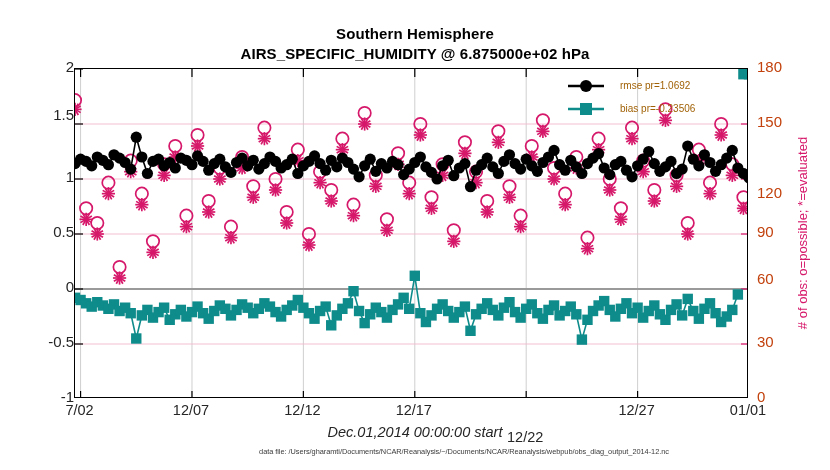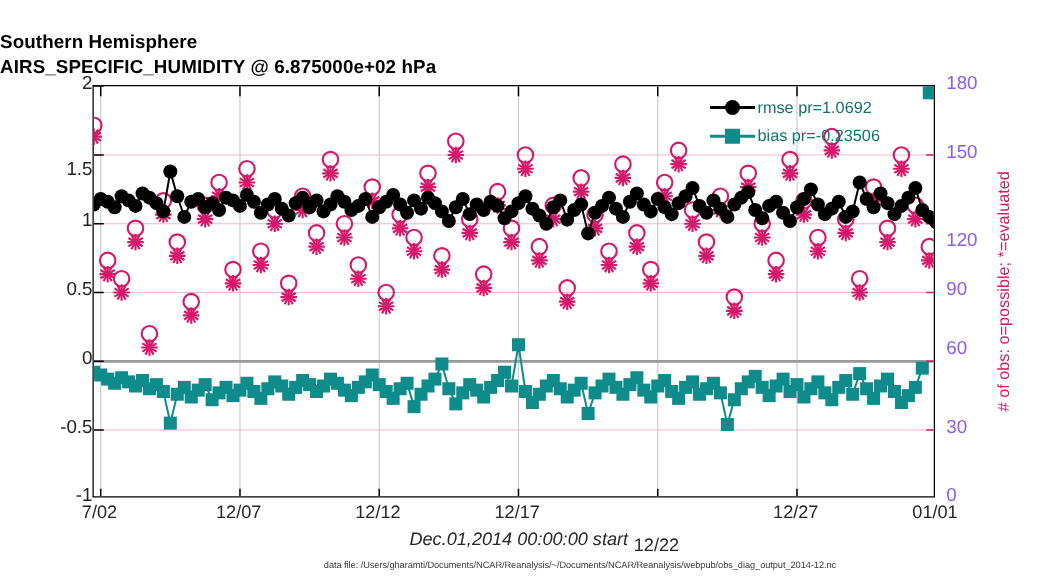--- a/index.html
+++ b/index.html
@@ -1,71 +1,71 @@
 <!DOCTYPE html>
 <html><head>
 <meta charset="utf-8">
 <style>
   html,body{margin:0;padding:0;background:#ffffff;}
   body{width:830px;height:470px;overflow:hidden;
        font-family:"Liberation Sans",sans-serif;color:#000;}
   #root{position:relative;width:830px;height:470px;}
 
-  .title-block{position:absolute;left:0;top:24px;width:830px;}
+  .title-block{position:absolute;left:0;top:24px;width:830px;text-align:center;}
   .title-line{font-size:15px;font-weight:bold;letter-spacing:.1px;line-height:20px;}
 
   
   #plot{position:absolute;left:74px;top:68px;width:674px;height:330px;
         border:1.4px solid #000;box-sizing:border-box;background:#fff;}
   #canvasWrap{position:absolute;left:0;top:0;width:100%;height:100%;overflow:hidden;}
   svg.layer{position:absolute;left:0;top:0;width:674px;height:330px;overflow:visible;}
 
   
   .ylabel-left{position:absolute;left:-17px;top:68px;width:330px;height:22px;
       transform-origin:0 0;transform:rotate(-90deg) translate(-330px,0);
       text-align:center;font-size:14.5px;color:#262626;}
   .ytick-left{position:absolute;right:756px;width:60px;text-align:right;
       font-size:15px;color:#262626;line-height:14px;}
 
   
   .ylabel-right{position:absolute;left:795px;top:68px;width:330px;height:22px;
       transform-origin:0 0;transform:rotate(-90deg) translate(-330px,0);
       text-align:center;font-size:13px;color:#D6186A;}
   .ytick-right{position:absolute;left:757px;width:50px;text-align:left;
-      font-size:15px;color:#8b5cf6;line-height:14px;}
+      font-size:15px;color:#c2410c;line-height:14px;}
 
   
   .xtick{position:absolute;top:402px;width:80px;text-align:center;
       font-size:14.5px;color:#262626;}
   .xlabel{position:absolute;left:0;top:424px;width:830px;text-align:center;
       font-size:14.5px;color:#262626;font-style:italic;}
   .footer{position:absolute;left:17px;top:447px;width:830px;text-align:center;
       font-size:7.4px;color:#3a3a3a;letter-spacing:-.05px;margin-left:32px;}
 
   
   #legend{position:absolute;left:566px;top:74px;width:176px;}
   .legrow{display:flex;align-items:center;height:23px;}
-  .legrow .lgtxt{font-size:13px;color:#0f766e;margin-left:0;white-space:nowrap;}
+  .legrow .lgtxt{font-size:10px;color:#a16207;margin-left:14px;white-space:nowrap;}
 </style>
 </head>
 <body>
 
 <div id="root">
 
   <div class="title-block">
     <div class="title-line">Southern Hemisphere</div>
     <div class="title-line">AIRS_SPECIFIC_HUMIDITY @ 6.875000e+02 hPa</div>
   </div>
 
   <div class="ylabel-left">rmse and bias (model - observation)</div>
   <div class="ylabel-right"># of obs: o=possible; *=evaluated</div>
 
   <div id="ylabels-left">
       <div class="ytick-left" style="top: 60px;">2</div>
-      <div class="ytick-left" style="top: 129px;">1.5</div>
+      <div class="ytick-left" style="top: 108px;">1.5</div>
       <div class="ytick-left" style="top: 170px;">1</div>
       <div class="ytick-left" style="top: 225px;">0.5</div>
       <div class="ytick-left" style="top: 280px;">0</div>
       <div class="ytick-left" style="top: 335px;">-0.5</div>
       <div class="ytick-left" style="top: 390px;">-1</div>
     </div>
   <div id="ylabels-right">
       <div class="ytick-right" style="top: 60px;">180</div>
       <div class="ytick-right" style="top: 115px;">150</div>
       <div class="ytick-right" style="top: 186px;">120</div>

